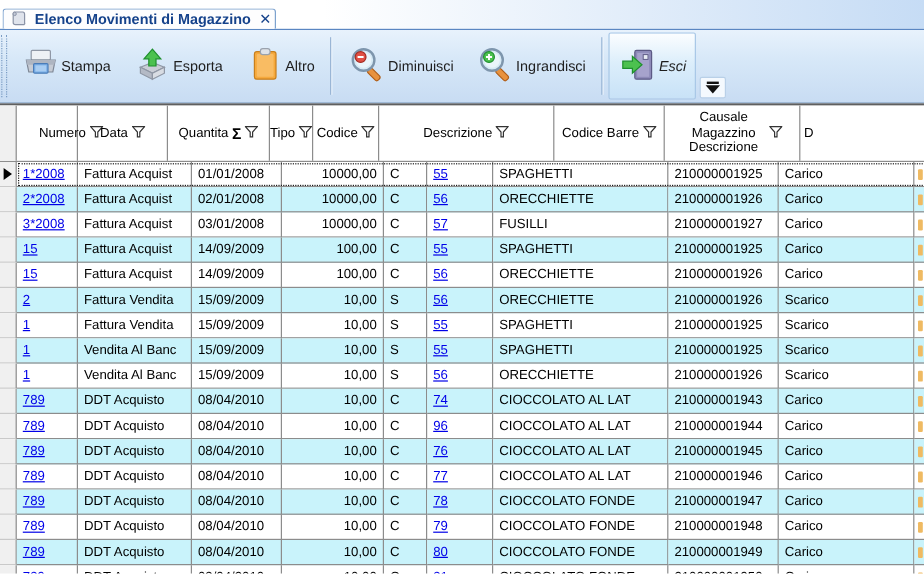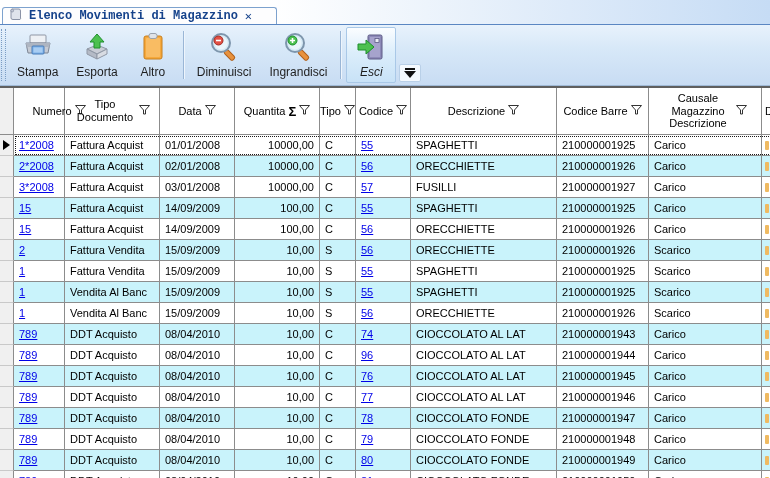--- a/index.html
+++ b/index.html
@@ -11,38 +11,38 @@
   .app { width:770px; height:478px; overflow:hidden; position:relative; }
 
   
   .tabbar {
     height:25px; display:flex; align-items:flex-end;
     background:linear-gradient(to right,#ffffff 0%,#ffffff 35%,#c6dcf5 100%);
     border-bottom:1px solid #5a86c2;
   }
   .tab {
     display:flex; align-items:center; gap:6px;
-    height:17px; padding:0 23px 0 6px; margin-left:2px;
+    height:17px; padding:0 2px 0 6px; margin-left:2px;
     background:#fdfdfe;
     border:1px solid #7da2ce; border-bottom:none;
     border-radius:3px 3px 0 0;
-    color:#15428b; font-weight:bold; font-size:12px;font-family:Liberation Mono, monospace;
+    color:#15428b; font-weight:bold; font-size:12px;
   }
   .tab-close { color:#15428b; font-weight:bold; font-size:12px; cursor:pointer; padding:0 1px; }
 
   
   .toolbar {
     height:61px; display:flex; align-items:stretch;
     background:linear-gradient(#e8f2fc 0%,#d7e8f8 40%,#c8dcf3 100%);
     border-bottom:1px solid #9fb9d6; position:relative;
   }
   .grip { width:5px; margin:4px 2px 4px 1px;
     border-left:1px dotted #7a9cc4; border-right:1px dotted #7a9cc4; }
   .tb-btn {
-    display:flex; flex-direction:column; align-items:center; justify-content:center;
+    display:flex; flex-direction:row; align-items:center; justify-content:center;
     padding:3px 7px 4px; margin:2px 1px; border:1px solid transparent; border-radius:2px;
     color:#1e1e1e; font-size:12px; cursor:pointer;
   }
   .tb-btn .tb-ico { width:34px; height:34px; display:flex; align-items:center; justify-content:center; margin-bottom:2px; }
   .tb-btn.highlighted {
     background:linear-gradient(#fbfdff,#dceefb 45%,#c8e2f7);
     border:1px solid #a9c8e7;
     font-style:italic;
   }
   .tb-sep { width:1px; background:#9ab6d6; margin:6px 4px; box-shadow:1px 0 0 #eef5fc; }
@@ -211,29 +211,20 @@
       <div class="col-sel-head"></div>
     <div class="th col-numero">
     <span class="hlabel">Numero</span>
 
     <span class="funnel">
       <svg width="11" height="10" viewBox="0 0 11 10">
         <path d="M0.5 0.5 L10.5 0.5 L6.5 5 L6.5 9 L4.5 9 L4.5 5 Z" fill="#fff" stroke="#333" stroke-width="1"></path>
       </svg>
     </span>
   </div>
-        <div class="th col-tipo_documento">
-    <span class="hlabel">Tipo Documento</span>
-
-    <span class="funnel">
-      <svg width="11" height="10" viewBox="0 0 11 10">
-        <path d="M0.5 0.5 L10.5 0.5 L6.5 5 L6.5 9 L4.5 9 L4.5 5 Z" fill="#fff" stroke="#333" stroke-width="1"></path>
-      </svg>
-    </span>
-  </div>
         <div class="th col-data">
     <span class="hlabel">Data</span>
 
     <span class="funnel">
       <svg width="11" height="10" viewBox="0 0 11 10">
         <path d="M0.5 0.5 L10.5 0.5 L6.5 5 L6.5 9 L4.5 9 L4.5 5 Z" fill="#fff" stroke="#333" stroke-width="1"></path>
       </svg>
     </span>
   </div>
         <div class="th col-quantita">

